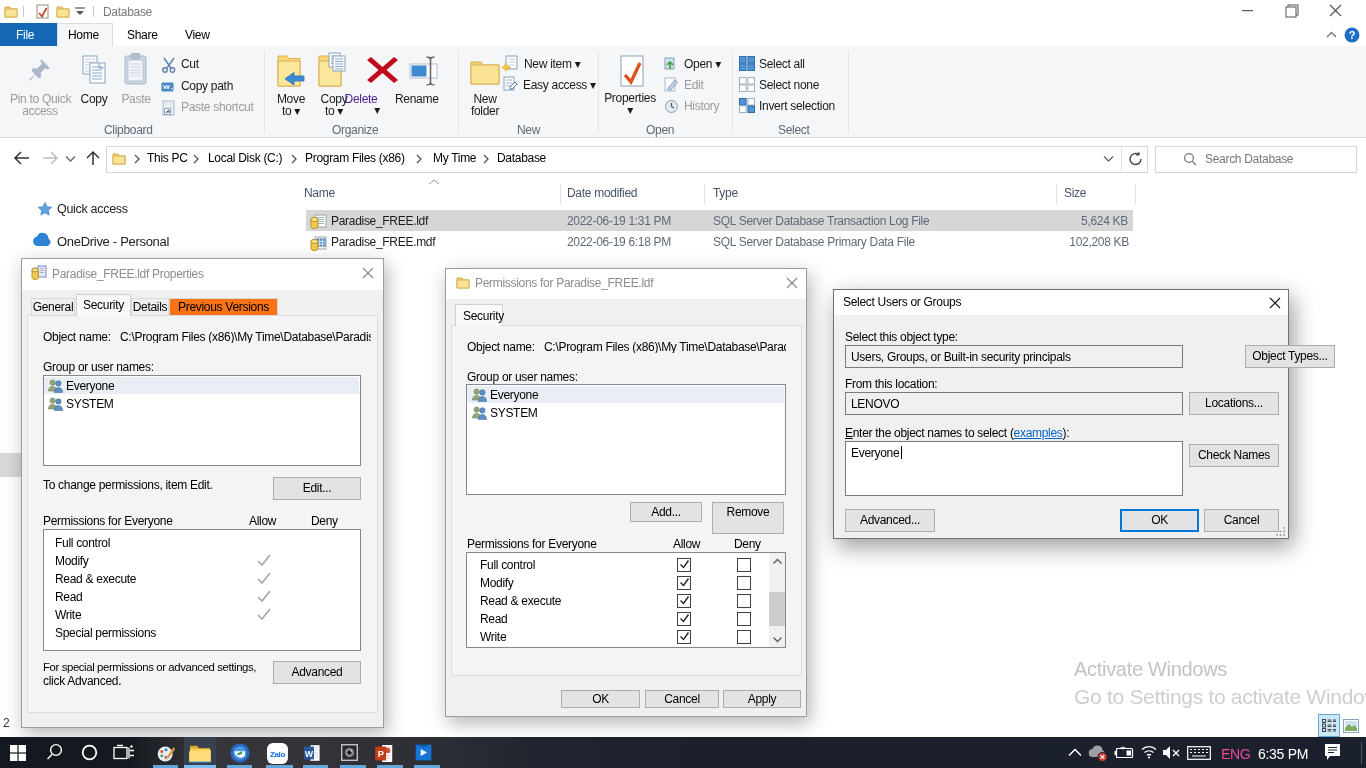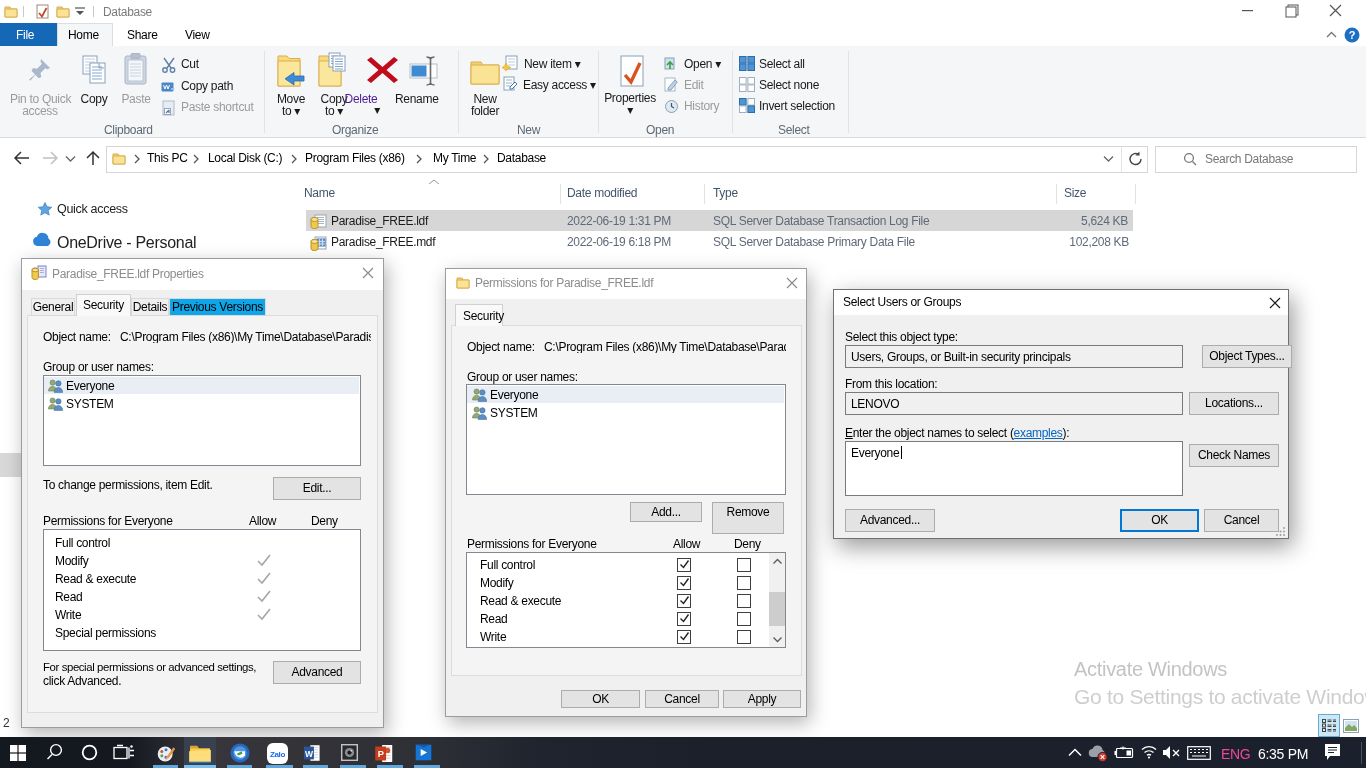--- a/index.html
+++ b/index.html
@@ -277,21 +277,21 @@
 
 <div id="mainarea">
 
 <svg class="a" style="left:38px;top:202px" width="14" height="14" viewBox="0 0 14 14">
  <path d="M7 0.5l2 4.3 4.7.5-3.5 3.2 1 4.6L7 10.7l-4.2 2.4 1-4.6L.3 5.3 5 4.8z" fill="#5fa3e0" stroke="#3f86c6" stroke-width="0.8"></path>
 </svg>
 <div class="t" style="left:57px;top:203px;font-size:12.5px;color:#222">Quick access</div>
 <svg class="a" style="left:32px;top:234px" width="21" height="13" viewBox="0 0 21 13">
  <path d="M5.5 12a4.7 4.7 0 0 1-.6-9.3A6 6 0 0 1 16.5 4.4 4.3 4.3 0 0 1 16 12z" fill="#2f83d6"></path>
 </svg>
-<div class="t" style="left:57px;top:235px;font-size:16px;color:#222">OneDrive - Personal</div>
+<div class="t" style="left:57px;top:235px;font-size:13px;color:#222">OneDrive - Personal</div>
 
 <div class="t" style="left:304px;top:187px;color:#44546a">Name</div>
 <div class="t" style="left:567px;top:187px;color:#44546a">Date modified</div>
 <div class="t" style="left:713px;top:187px;color:#44546a">Type</div>
 <div class="t" style="left:1064px;top:187px;color:#44546a">Size</div>
 <svg class="a" style="left:428px;top:179px" width="12" height="6" viewBox="0 0 12 6">
         <path d="M1 5l5-4 5 4" stroke="#9a9a9a" fill="none"></path>
       </svg>
 <div class="a" style="left:560px;top:184px;width:1px;height:20px;background:#e2e2e2"></div>
 <div class="a" style="left:704px;top:184px;width:1px;height:20px;background:#e2e2e2"></div>
@@ -357,21 +357,21 @@
 <div class="t" style="left:52px;top:268px;color:#8c8c8c">Paradise_FREE.ldf Properties</div>
 <svg class="a" style="left:362px;top:267px" width="12" height="12" viewBox="0 0 12 12">
  <path d="M1 1l10 10M11 1L1 11" stroke="#8c8c8c" stroke-width="1.2"></path>
 </svg>
 
 <div class="a" style="left:27px;top:315px;width:351px;height:398px;background:#f4f4f4;border:1px solid #dcdcdc;box-sizing:border-box"></div>
 
 <div class="a" style="left:31px;top:298px;width:44px;height:18px;background:#efefef;border:1px solid #d9d9d9;box-sizing:border-box;text-align:center;line-height:16px">General</div>
 <div class="a" style="left:76px;top:294px;width:55px;height:22px;background:#f9f9f9;border:1px solid #d0d0d0;border-bottom:none;box-sizing:border-box;text-align:center;line-height:20px">Security</div>
 <div class="a" style="left:131px;top:298px;width:38px;height:18px;background:#efefef;border:1px solid #d9d9d9;box-sizing:border-box;text-align:center;line-height:16px">Details</div>
-<div class="a" style="left:169px;top:298px;width:97px;height:18px;background:#0ea5e9;border:1px solid #d9d9d9;box-sizing:border-box;text-align:center;line-height:16px">Previous Versions</div>
+<div class="a" style="left:169px;top:298px;width:109px;height:18px;background:#f97316;border:1px solid #d9d9d9;box-sizing:border-box;text-align:center;line-height:16px">Previous Versions</div>
 
 <div class="t" style="left:43px;top:331px">Object name:</div>
 <div class="t" style="left:120px;top:331px;width:251px;overflow:hidden">C:\Program Files (x86)\My Time\Database\Paradise_FREE.ldf</div>
 <div class="t" style="left:43px;top:361px">Group or user names:</div>
 <div class="lbx" style="left:43px;top:375px;width:318px;height:91px"></div>
 <div class="a" style="left:44px;top:377px;width:315px;height:17px;background:#e8eef4"></div>
 <svg class="a" style="left:48px;top:379px" width="15" height="14" viewBox="0 0 15 14">
  <circle cx="4.6" cy="3.6" r="2.6" fill="#93a876" stroke="#6c7f54" stroke-width="0.6"></circle>
  <path d="M0.5 12c0-3 1.8-4.6 4.1-4.6S8.7 9 8.7 12z" fill="#93a876" stroke="#6c7f54" stroke-width="0.6"></path>
  <circle cx="10.4" cy="4.4" r="2.7" fill="#5e8fc2" stroke="#3d6ea3" stroke-width="0.6"></circle>
@@ -504,21 +504,21 @@
 <div id="dlg3">
 <div class="a" style="left:833px;top:289px;width:456px;height:250px;background:#f0f0f0;border:1px solid #707070;box-sizing:border-box;box-shadow:4px 8px 22px rgba(0,0,0,0.4)"></div>
 <div class="a" style="left:834px;top:290px;width:454px;height:25px;background:#fff"></div>
 <div class="t" style="left:843px;top:296px;color:#000">Select Users or Groups</div>
 <svg class="a" style="left:1269px;top:297px" width="12" height="12" viewBox="0 0 12 12">
  <path d="M1 1l10 10M11 1L1 11" stroke="#1a1a1a" stroke-width="1.2"></path>
 </svg>
 <div class="t" style="left:845px;top:331px">Select this object type:</div>
 <div class="inp" style="left:845px;top:345px;width:338px;height:23px"></div>
 <div class="t" style="left:851px;top:351px">Users, Groups, or Built-in security principals</div>
-<div class="btn" style="left:1202px;top:345px;width:90px;height:23px;line-height:21px">Object Types...</div>
+<div class="btn" style="left:1245px;top:345px;width:90px;height:23px;line-height:21px">Object Types...</div>
 <div class="t" style="left:845px;top:378px">From this location:</div>
 <div class="inp" style="left:845px;top:392px;width:338px;height:23px"></div>
 <div class="t" style="left:851px;top:398px">LENOVO</div>
 <div class="btn" style="left:1189px;top:392px;width:90px;height:23px;line-height:21px">Locations...</div>
 <div class="t" style="left:845px;top:427px"><span style="text-decoration:underline">E</span>nter the object names to select (<span style="color:#0664c4;text-decoration:underline">examples</span>):</div>
 <div class="a" style="left:845px;top:441px;width:338px;height:55px;background:#fff;border:1px solid #7a7a7a;box-sizing:border-box"></div>
 <div class="t" style="left:851px;top:447px">Everyone</div>
 <div class="a" style="left:901px;top:446px;width:1px;height:13px;background:#000"></div>
 <div class="btn" style="left:1189px;top:444px;width:90px;height:23px;line-height:21px">Check Names</div>
 <div class="btn" style="left:845px;top:509px;width:90px;height:23px;line-height:21px">Advanced...</div>

